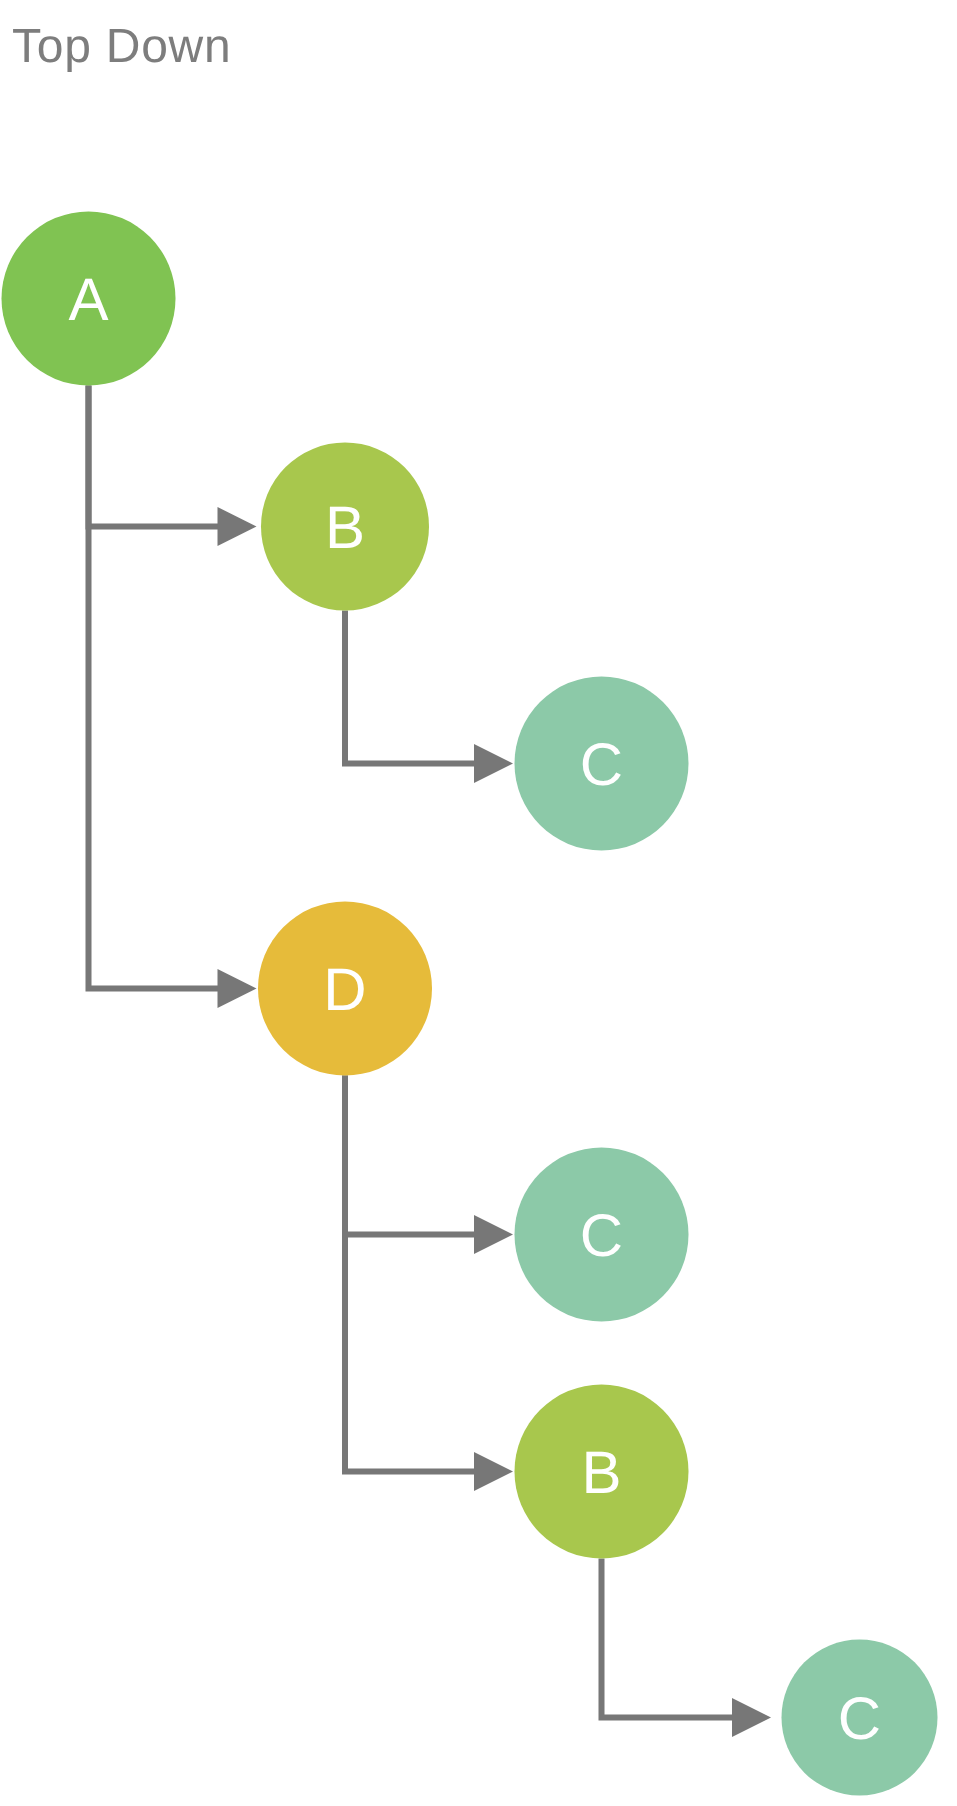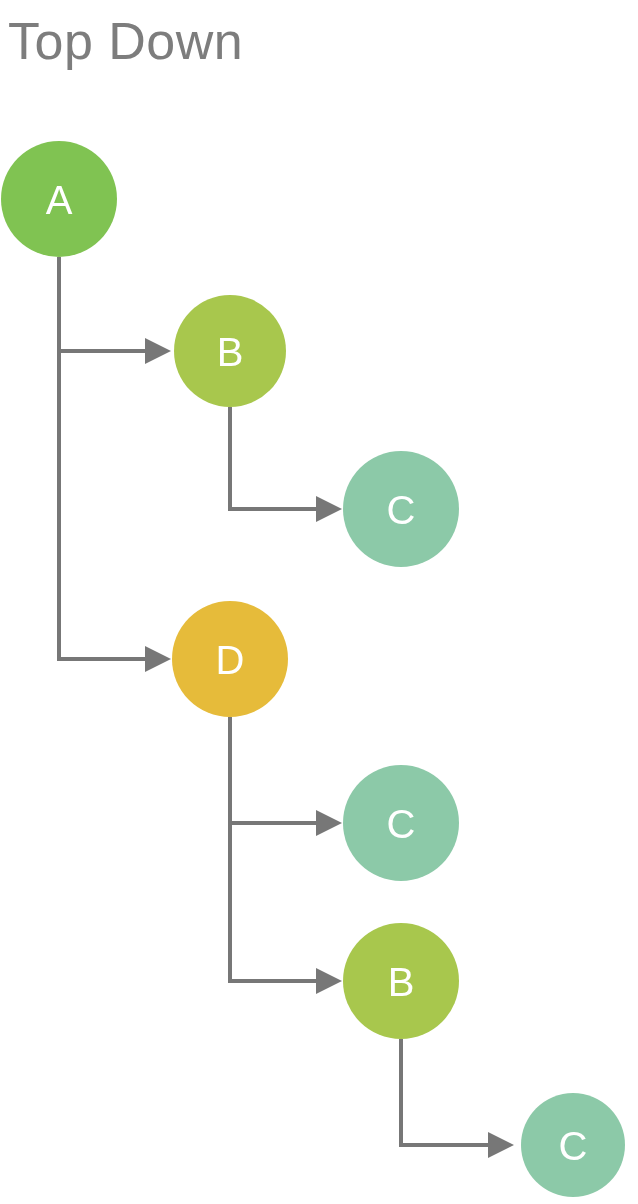--- a/index.html
+++ b/index.html
@@ -27,21 +27,21 @@
     top: 0;
     width: 638px;
     height: 1204px;
     display: block;
   }
   .diagram-title {
     position: absolute;
     left: 8px;
     top: 12px;
     font-family: "Liberation Sans", sans-serif;
-    font-size: 52px;
+    font-size: 32px;
     font-weight: 300;
     letter-spacing: 0.5px;
     color: #7d7d7d;
     white-space: nowrap;
     line-height: 1.15;
   }
   .node-label {
     font-family: "Liberation Sans", sans-serif;
     font-weight: 300;
     fill: #ffffff;

